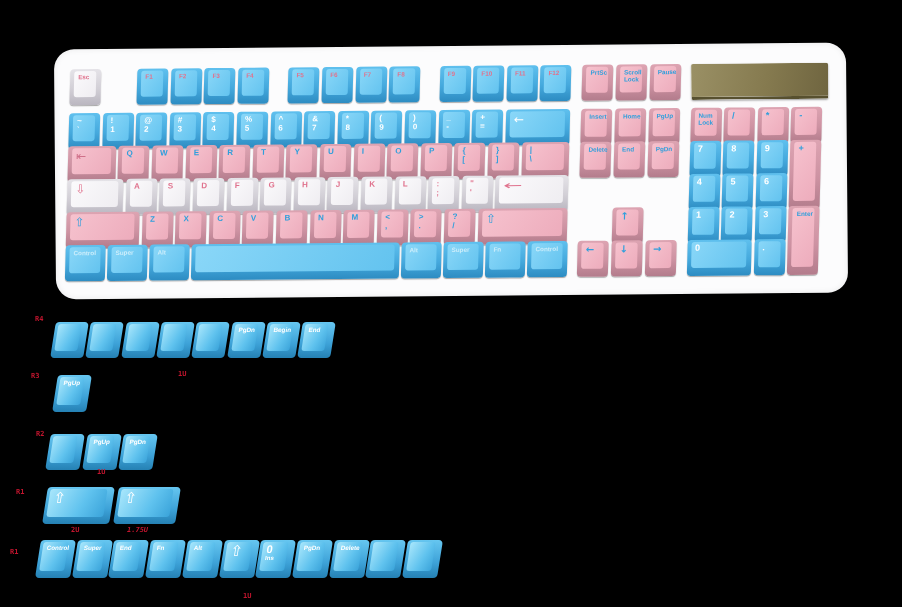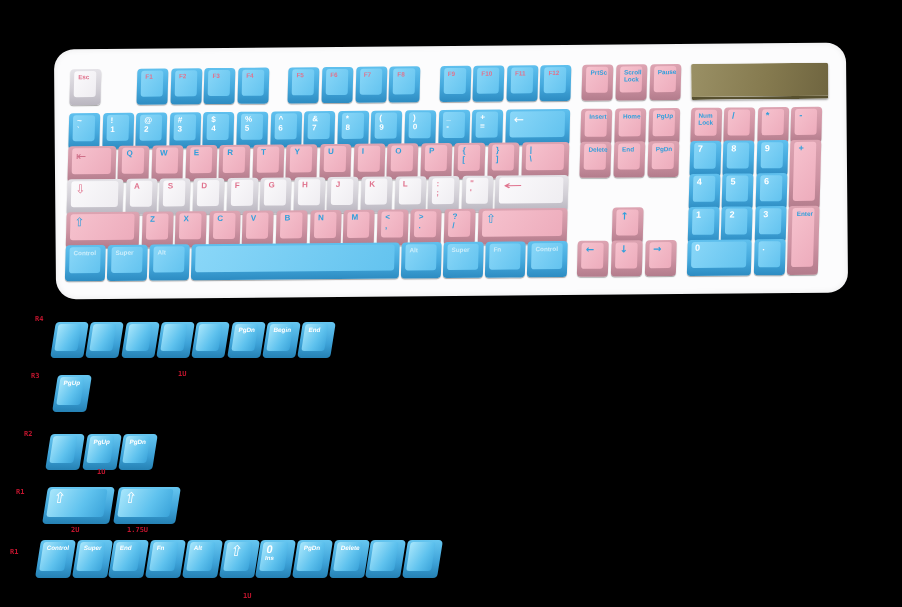--- a/index.html
+++ b/index.html
@@ -948,21 +948,21 @@
         <div class="ktop"></div>
       </div>
       <div class="xkey" style="left: 405px; top: 540px; width: 35px; height: 38px;">
         <div class="ktop"></div>
       </div>
     </div>
   <div id="annots">
       <span class="rlabel" style="left: 35px; top: 316px;">R4</span>
       <span class="rlabel" style="left: 178px; top: 371px;">1U</span>
       <span class="rlabel" style="left: 31px; top: 373px;">R3</span>
-      <span class="rlabel" style="left: 24px; top: 431px;">R2</span>
+      <span class="rlabel" style="left: 36px; top: 431px;">R2</span>
       <span class="rlabel" style="left: 97px; top: 469px;">1U</span>
       <span class="rlabel" style="left: 16px; top: 489px;">R1</span>
       <span class="rlabel" style="left: 71px; top: 527px;">2U</span>
-      <span class="rlabel" style="left: 127px; top: 527px;">1.75U</span>
+      <span class="rlabel" style="left: 127px; top: 527px; font-style: italic;">1.75U</span>
       <span class="rlabel" style="left: 10px; top: 549px;">R1</span>
       <span class="rlabel" style="left: 243px; top: 593px;">1U</span>
     </div>
 </div>
 
 </body></html>

